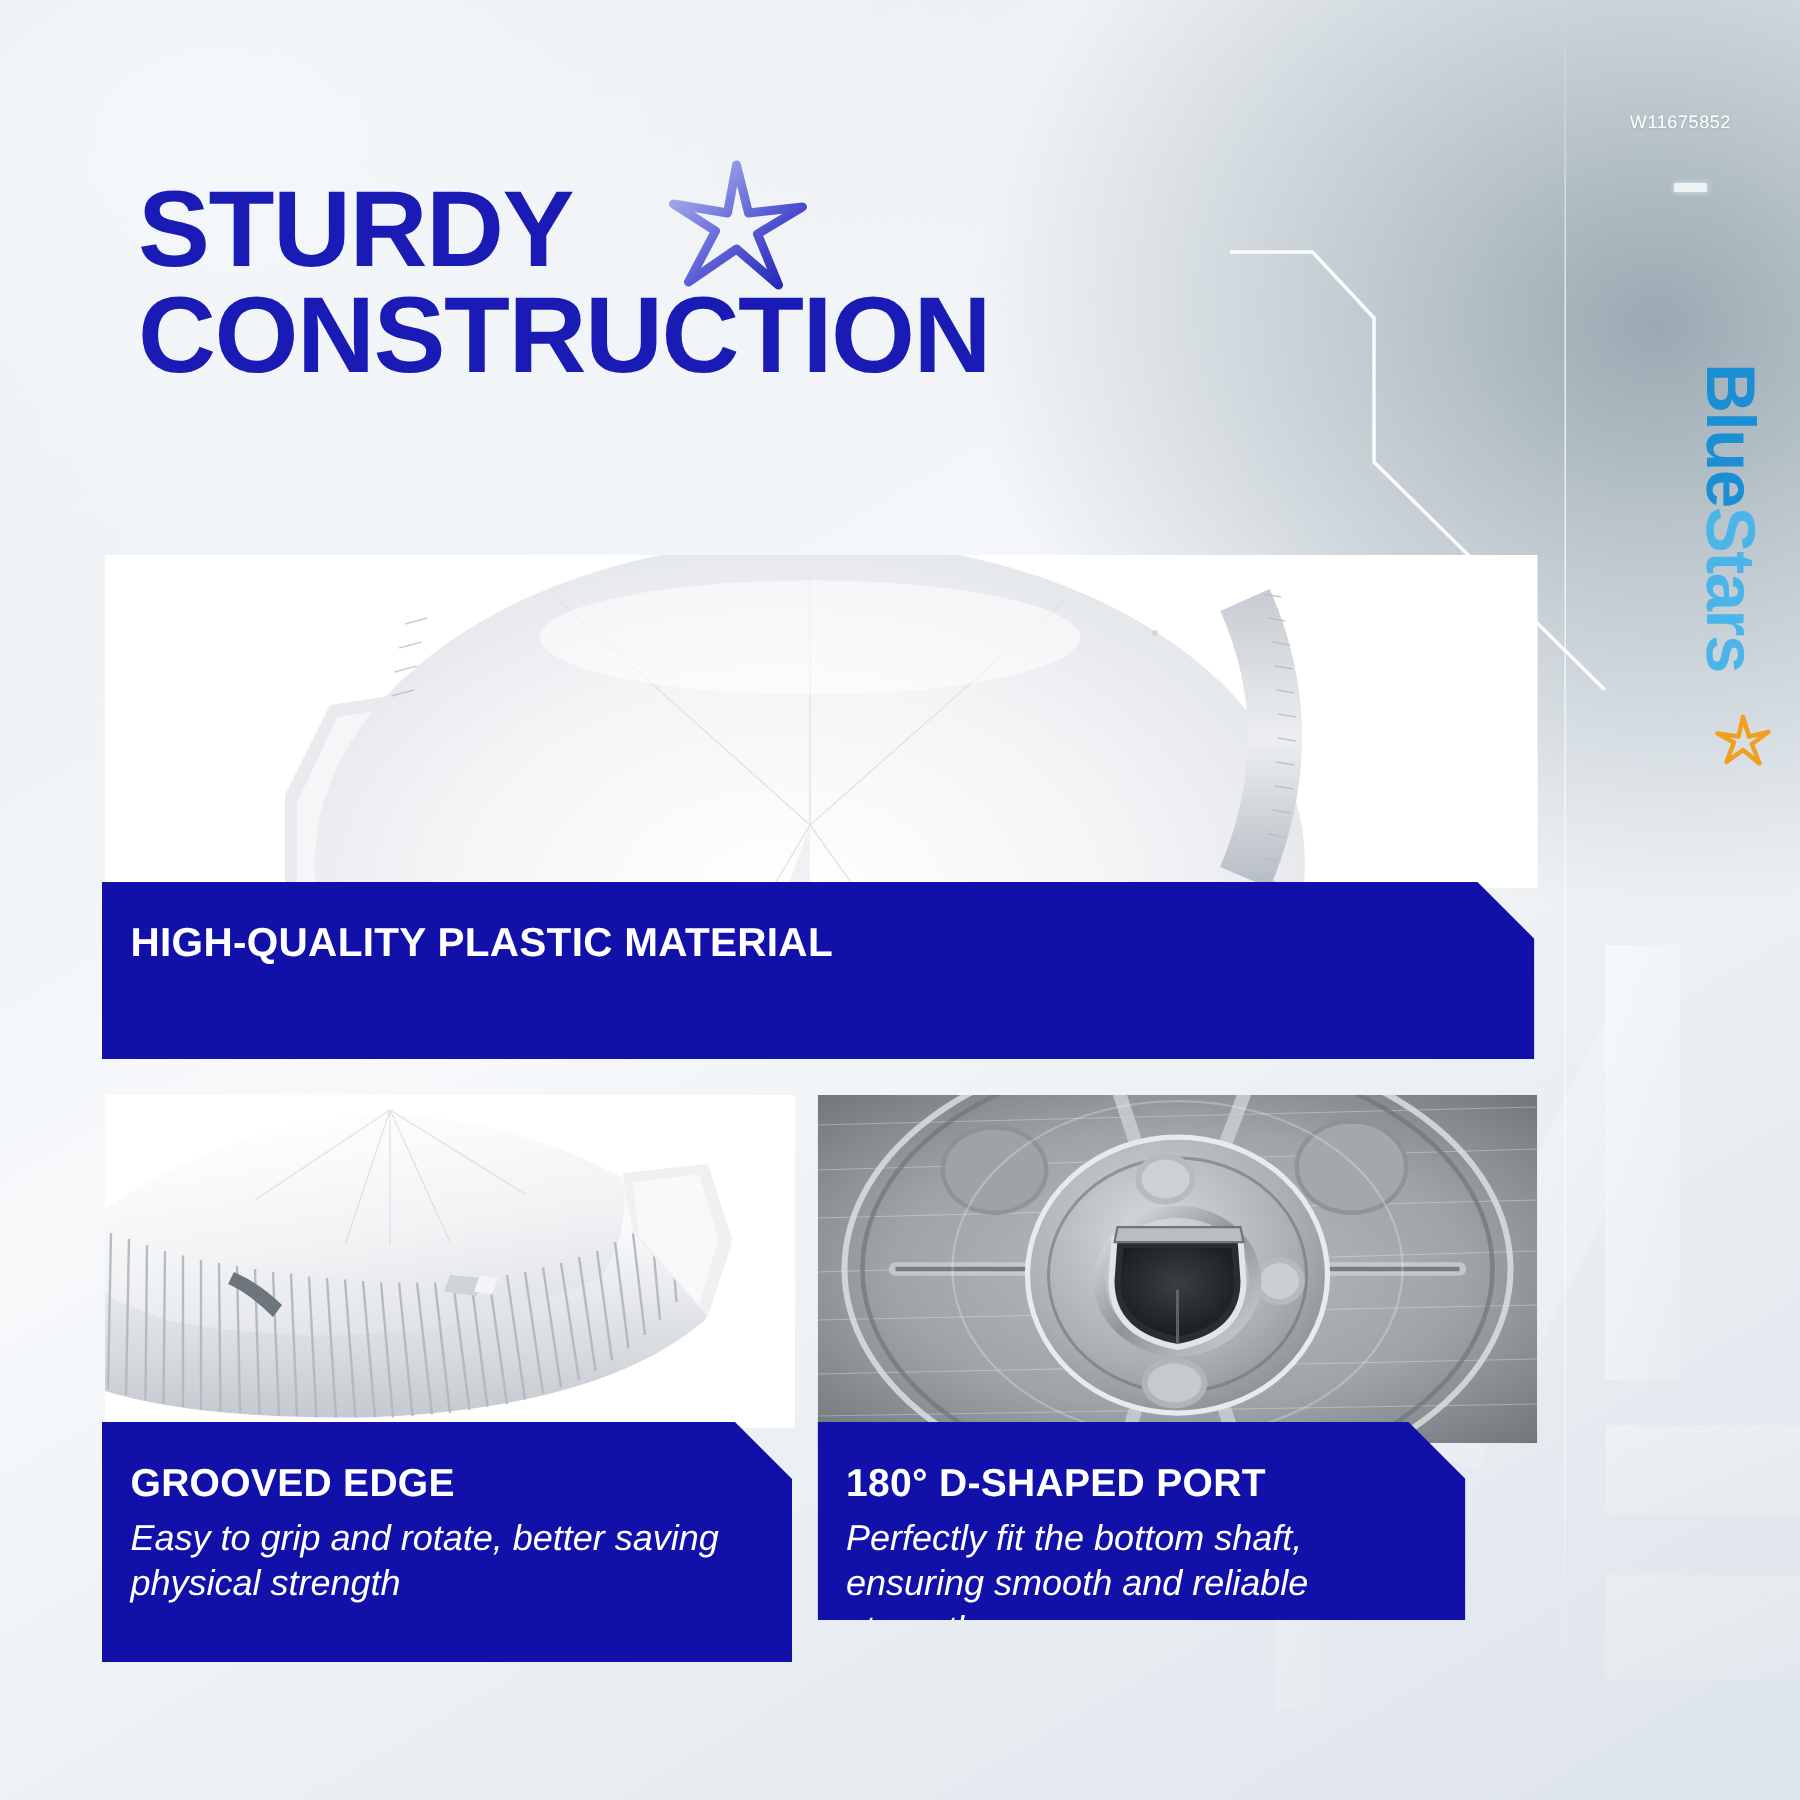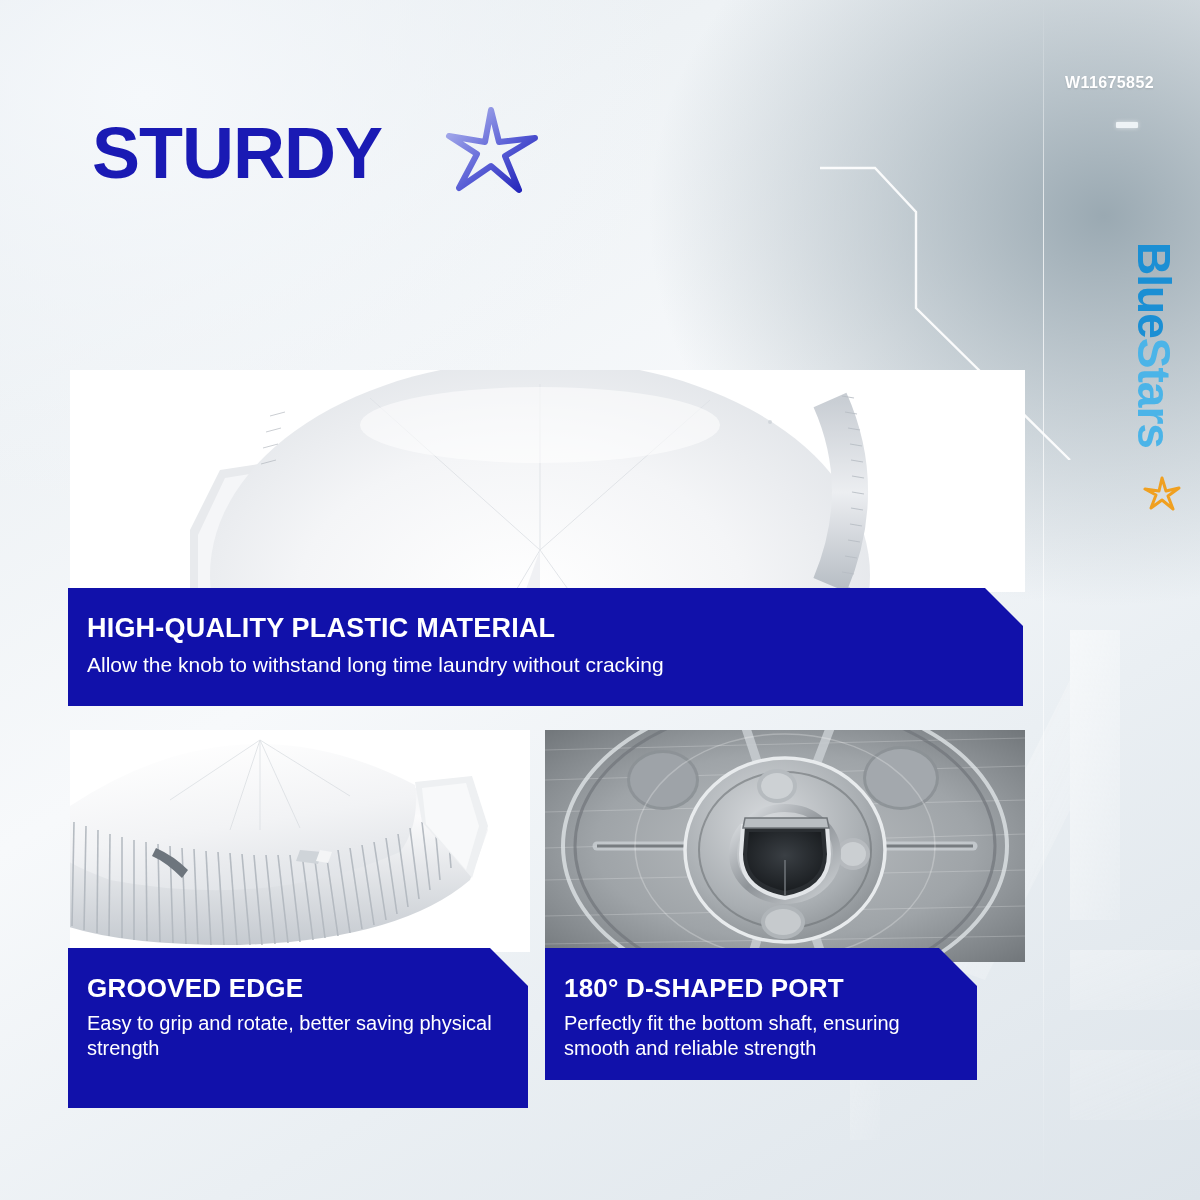--- a/index.html
+++ b/index.html
@@ -43,21 +43,21 @@
     letter-spacing:-1px;
   }
   .title .l2 { display:block; }
   .title-star {
     position:absolute; left:435px; top:96px; width:110px; height:110px;
   }
   .title-star svg { width:100%; height:100%; display:block; }
 
   .partno {
     position:absolute; right:46px; top:74px;
-    color:#ffffff; font-size:16px; font-weight:bold; letter-spacing:.4px;
+    color:#ffffff; font-size:12px; font-weight:normal; letter-spacing:.4px;
     text-shadow:0 1px 2px rgba(0,0,0,.12);
   }
   .dash {
     position:absolute; right:62px; top:122px;
     width:22px; height:6px; background:#eef3f6; border-radius:1px;
     box-shadow:0 0 4px rgba(255,255,255,.6);
   }
 
   
   .logo {
@@ -104,21 +104,21 @@
     margin-bottom:8px; line-height:1.1;
   }
   .bar p {
     font-size:21px; font-weight:normal; line-height:1.28;
     max-width:92%;
   }
   .bar-1 { left:68px;  top:588px;  width:955px; height:118px; }
   .bar-2 { left:68px;  top:948px;  width:460px; height:160px; padding-left:34px; }
   .bar-3 { left:545px; top:948px;  width:432px; height:132px; padding-left:32px; }
   .bar-2 h3, .bar-3 h3 { font-size:26px; }
-  .bar-2 p, .bar-3 p { font-size:20px; }
+  .bar-2 p, .bar-3 p { font-size:24px;font-style:italic; }
 </style>
 </head>
 <body>
 
 <div id="page">
 
   <div class="wm wm-a">
     <svg viewBox="0 0 420 520" xmlns="http://www.w3.org/2000/svg">
       <defs>
         <linearGradient id="wmg" x1="0" y1="0" x2="1" y2="1">
@@ -137,20 +137,21 @@
   <div class="stepline">
     <svg viewBox="0 0 320 300" xmlns="http://www.w3.org/2000/svg">
       <polyline points="0,8 55,8 96,52 96,148 250,300" fill="none" stroke="#ffffff" stroke-width="2.4" stroke-opacity=".9"></polyline>
     </svg>
   </div>
 
   <div class="vdiv"></div>
 
   <div class="title">
     <span>STURDY</span>
+    <span class="l2">CONSTRUCTION</span>
   </div>
 
   <div class="title-star">
     <svg viewBox="0 0 110 110" xmlns="http://www.w3.org/2000/svg">
       <defs>
         <linearGradient id="stg" x1="0" y1="0" x2="1" y2="1">
           <stop offset="0%" stop-color="#b9bff0"></stop>
           <stop offset="55%" stop-color="#5a5fd6"></stop>
           <stop offset="100%" stop-color="#1a1ab4"></stop>
         </linearGradient>
@@ -224,21 +225,20 @@
         </g>
         <path d="M470 180 L455 222 L470 222 Z" fill="#eceef1" opacity=".8"></path>
         <ellipse cx="470" cy="55" rx="180" ry="38" fill="#ffffff" opacity=".55"></ellipse>
         <circle cx="700" cy="52" r="2" fill="#c9ced4" opacity=".7"></circle>
       </svg>
     </div>
   </div>
 
   <div class="bar bar-1 chamfer">
     <h3>HIGH-QUALITY PLASTIC MATERIAL</h3>
-    <p>Allow the knob to withstand long time laundry without cracking</p>
   </div>
 
   <div class="panel p-left">
     <div class="knob-top-wrap">
       <svg viewBox="0 0 460 222" xmlns="http://www.w3.org/2000/svg" preserveAspectRatio="none">
         <defs>
           <linearGradient id="ge_top" x1="0.3" y1="0" x2="0.7" y2="1">
             <stop offset="0%" stop-color="#ffffff"></stop>
             <stop offset="55%" stop-color="#f2f3f5"></stop>
             <stop offset="100%" stop-color="#dfe2e6"></stop>

